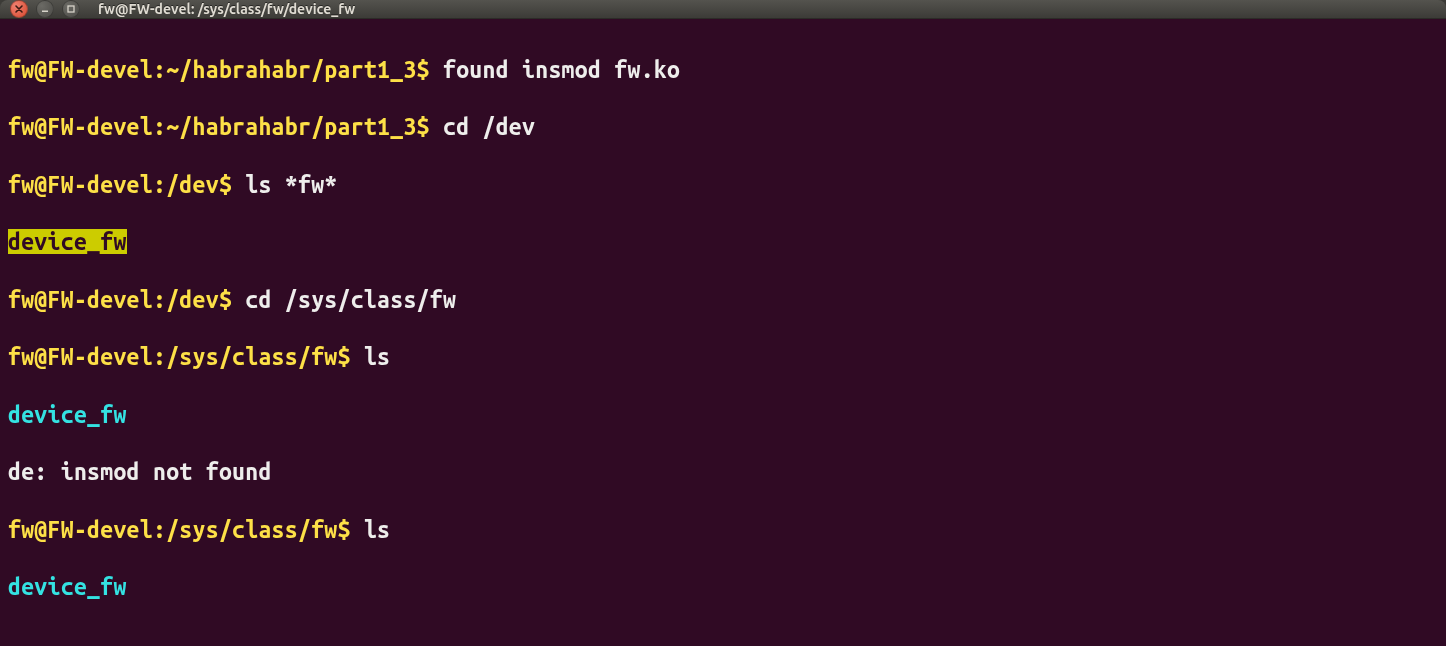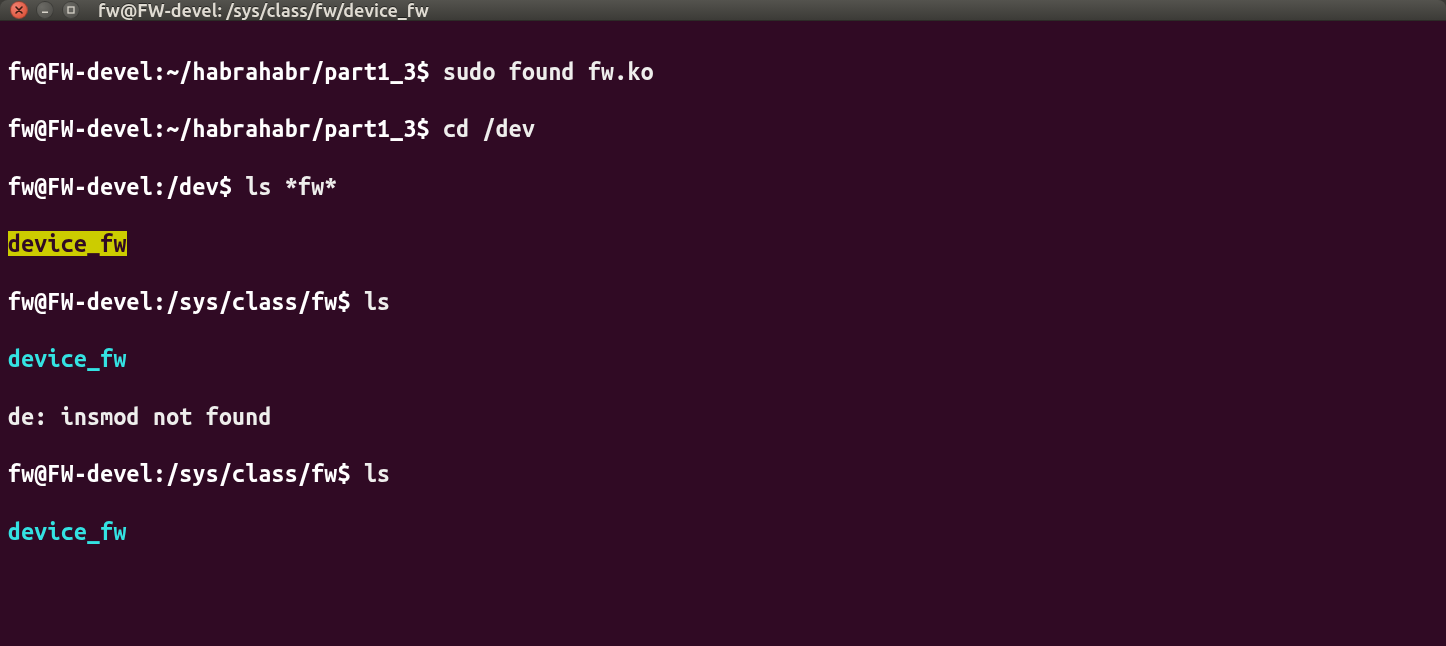--- a/index.html
+++ b/index.html
@@ -41,38 +41,38 @@
       justify-content: center;
       border: 1px solid rgba(0,0,0,0.3);
     }
     .btn-close { background: radial-gradient(circle at 30% 30%, #f08070, #d84b30); }
     .btn-min   { background: radial-gradient(circle at 30% 30%, #6b6a65, #4c4b47); }
     .btn-max   { background: radial-gradient(circle at 30% 30%, #6b6a65, #4c4b47); }
     .win-btn svg { width: 10px; height: 10px; }
     .window-title {
       color: #dfdbd2;
       font-family: Ubuntu, sans-serif;
-      font-size: 18px;
+      font-size: 14px;
       font-weight: bold;
       margin-left: 10px;
       text-shadow: 0 -1px 0 rgba(0,0,0,0.5);
     }
     .terminal {
       flex: 1;
       background: #300a24;
       padding: 8px 8px;
       color: #eeeeec;
       font-size: 23px;
       line-height: 1.25;
       white-space: pre;
       font-weight: bold;
       letter-spacing: 0.3px;
     }
     .line { display: block; }
-    .user  { color: #ffffff; }
+    .user  { color: #fde047; }
     .cmd   { color: #eeeeec; }
     .hl-yellow {
       background: #cccc00;
       color: #300a24;
       font-weight: bold;
     }
     .cyan { color: #34e2e2; font-weight: bold; }
     .plain { color: #eeeeec; }
   </style>
 </head>
@@ -94,24 +94,25 @@
       <div class="win-btn btn-max">
         <svg viewBox="0 0 10 10">
             <rect x="2" y="2" width="6" height="6" fill="none" stroke="#d7d3ca" stroke-width="1.3"></rect>
           </svg>
       </div>
     </div>
     <div class="window-title">fw@FW-devel: /sys/class/fw/device_fw</div>
   </div>
 
   <div class="terminal">
-<span class="line"><span class="user">fw@FW-devel:~/habrahabr/part1_3$ </span><span class="cmd">sudo found fw.ko</span></span>
+<span class="line"><span class="user">fw@FW-devel:~/habrahabr/part1_3$ </span><span class="cmd">found insmod fw.ko</span></span>
 <span class="line"><span class="user">fw@FW-devel:~/habrahabr/part1_3$ </span><span class="cmd">cd /dev</span></span>
 <span class="line"><span class="user">fw@FW-devel:/dev$ </span><span class="cmd">ls *fw*</span></span>
 <span class="line"><span class="hl-yellow">device_fw</span></span>
+<span class="line"><span class="user">fw@FW-devel:/dev$ </span><span class="cmd">cd /sys/class/fw</span></span>
 <span class="line"><span class="user">fw@FW-devel:/sys/class/fw$ </span><span class="cmd">ls</span></span>
 <span class="line"><span class="cyan">device_fw</span></span>
 <span class="line"><span class="plain">de: insmod not found</span></span>
 <span class="line"><span class="user">fw@FW-devel:/sys/class/fw$ </span><span class="cmd">ls</span></span>
 <span class="line"><span class="cyan">device_fw</span></span>
 
 
 
 
   </div>

